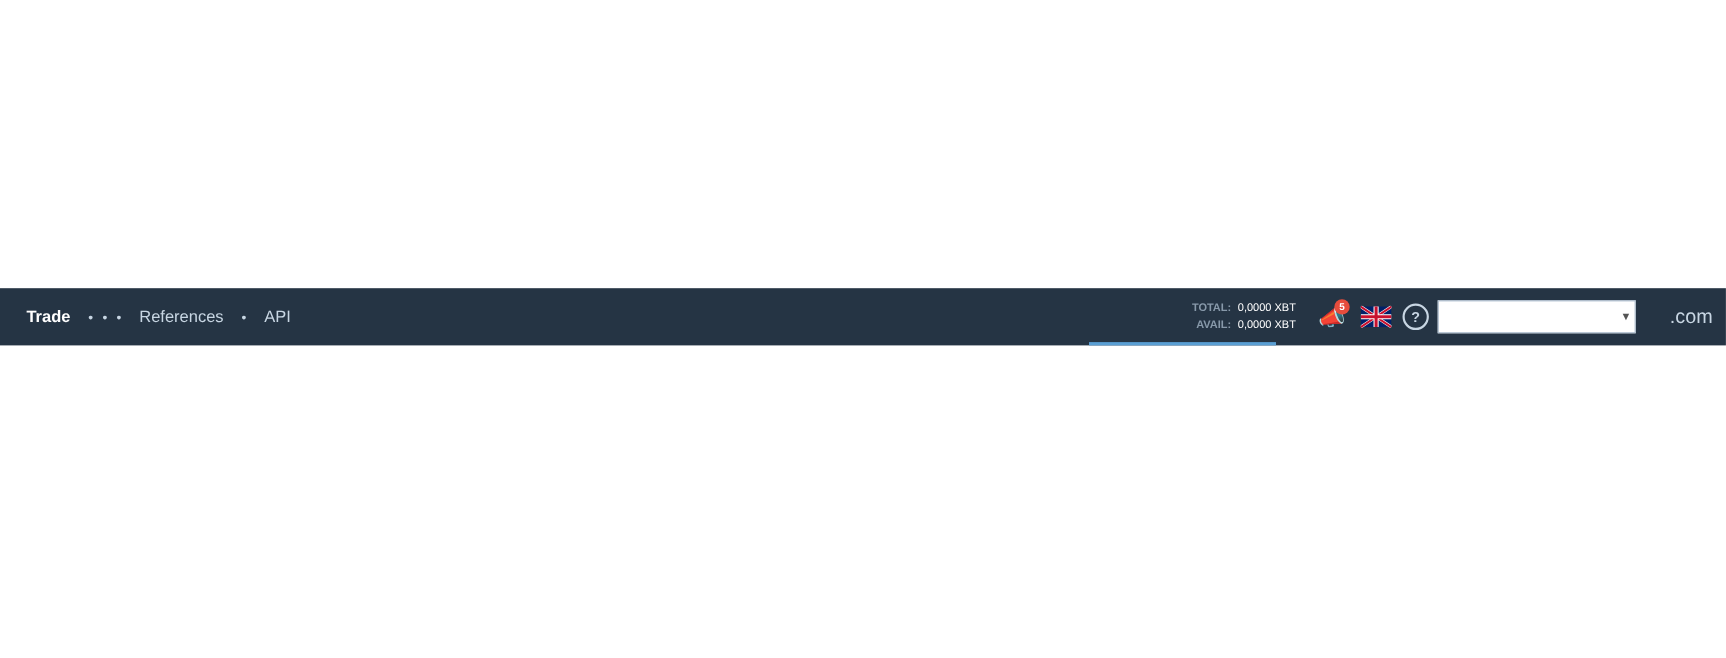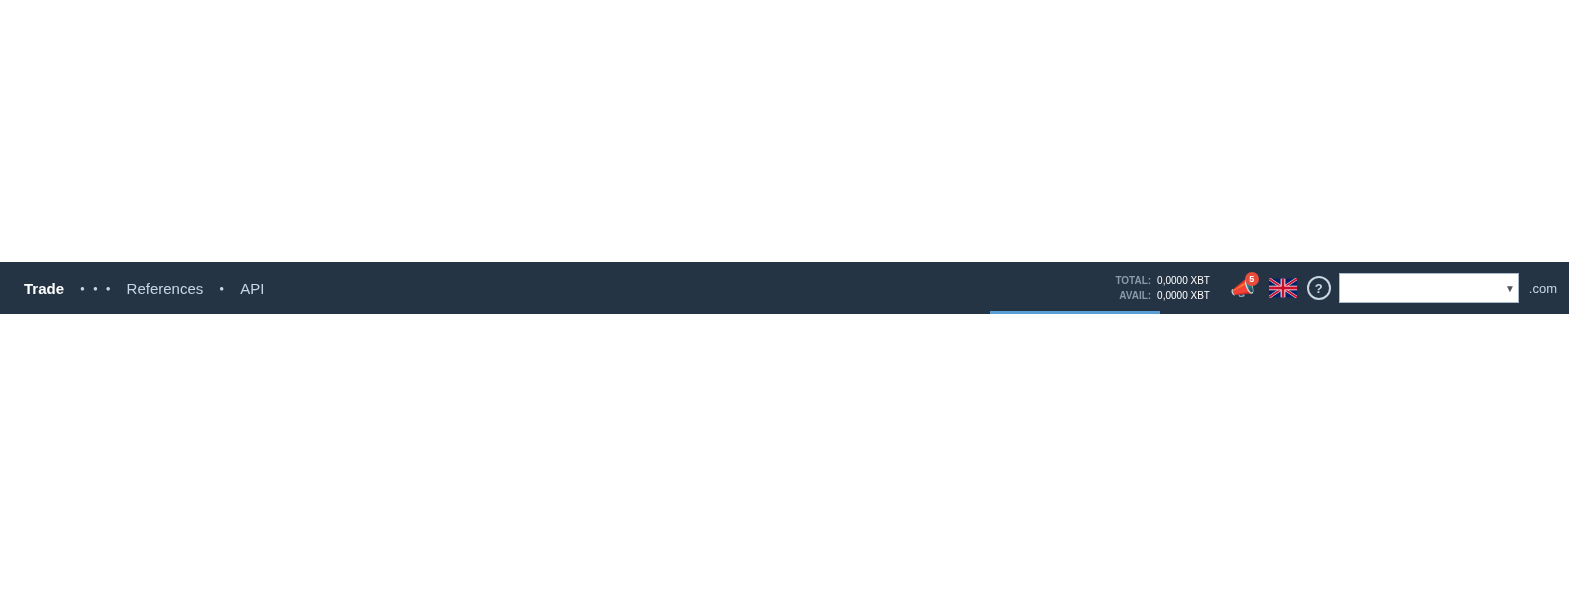--- a/index.html
+++ b/index.html
@@ -231,17 +231,17 @@
         <path d="M30,0 V40 M0,20 H60" stroke="#C8102E" stroke-width="6"></path>
       </svg>
     </button>
 
     <button class="help-btn">?</button>
 
     <div class="account-input-container">
       <input class="account-input" type="text" value="" placeholder="" style="">
       <span class="dropdown-arrow">▼</span>
     </div>
-    <span style="color:#c8d6e3; font-size:13px; padding-left:2px;">.com</span>
+    <span style="color:#c8d6e3; font-size:18px; padding-left:2px;margin-left:21px;">.com</span>
   </div>
 
   <div class="balance-underline"></div>
 </div>
 
 </body></html>

